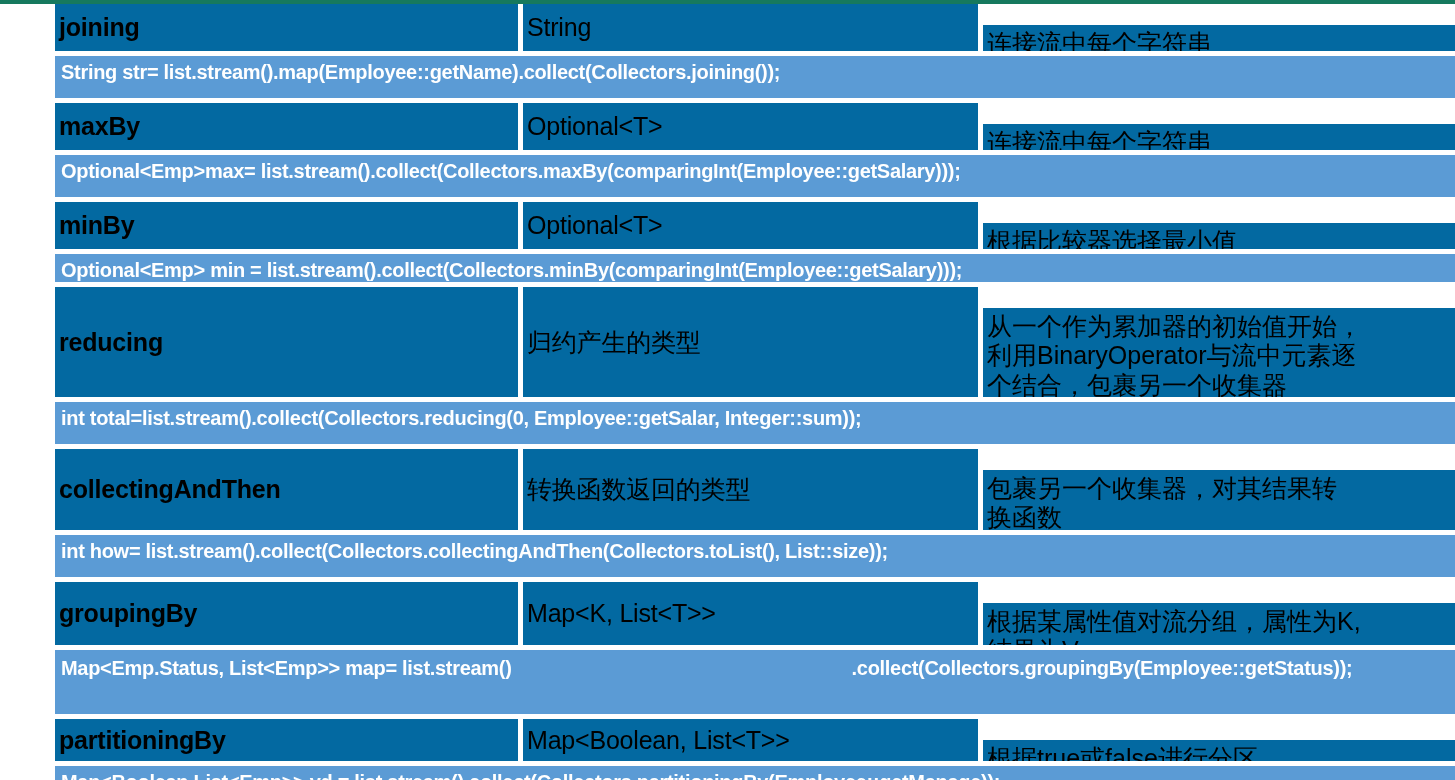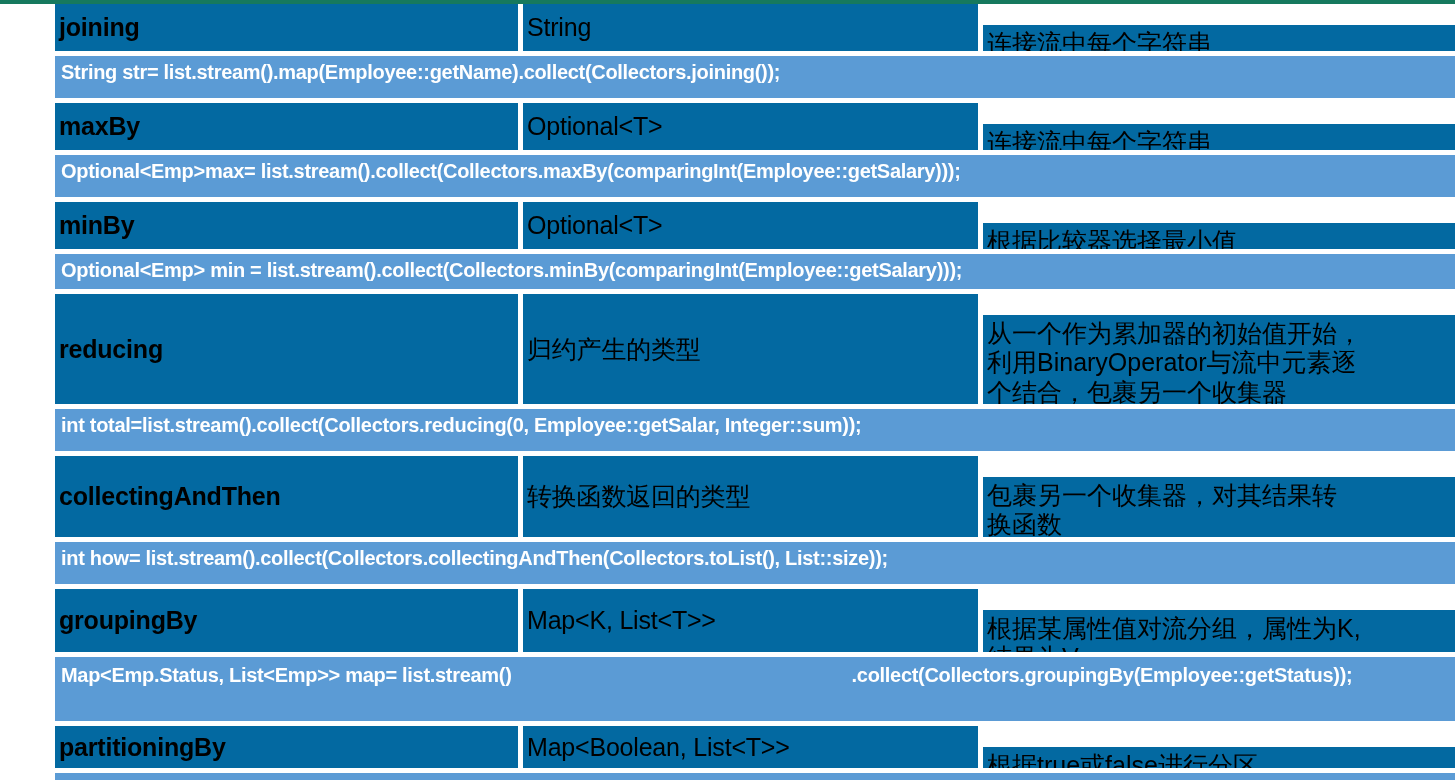--- a/index.html
+++ b/index.html
@@ -148,21 +148,21 @@
       <div class="row code" style="height: 42px;"><span class="code-line">Optional&lt;Emp&gt;max= list.stream().collect(Collectors.maxBy(comparingInt(Employee::getSalary)));</span></div>
       <div class="gap"></div>
       <div class="row desc" style="height: 47px;">
         <div class="cell c1">minBy</div>
         <div class="cell c2">Optional&lt;T&gt;</div>
         <div class="cell c3">
           <span class="inner">根据比较器选择最小值</span>
         </div>
       </div>
       <div class="gap"></div>
-      <div class="row code" style="height: 35px;"><span class="code-line">Optional&lt;Emp&gt; min = list.stream().collect(Collectors.minBy(comparingInt(Employee::getSalary)));</span></div>
+      <div class="row code" style="height: 28px;"><span class="code-line">Optional&lt;Emp&gt; min = list.stream().collect(Collectors.minBy(comparingInt(Employee::getSalary)));</span></div>
       <div class="gap"></div>
       <div class="row desc" style="height: 110px;">
         <div class="cell c1">reducing</div>
         <div class="cell c2">归约产生的类型</div>
         <div class="cell c3">
           <span class="inner">从一个作为累加器的初始值开始，</span>
           <span class="inner">利用BinaryOperator与流中元素逐</span>
           <span class="inner">个结合，包裹另一个收集器</span>
         </div>
       </div>

